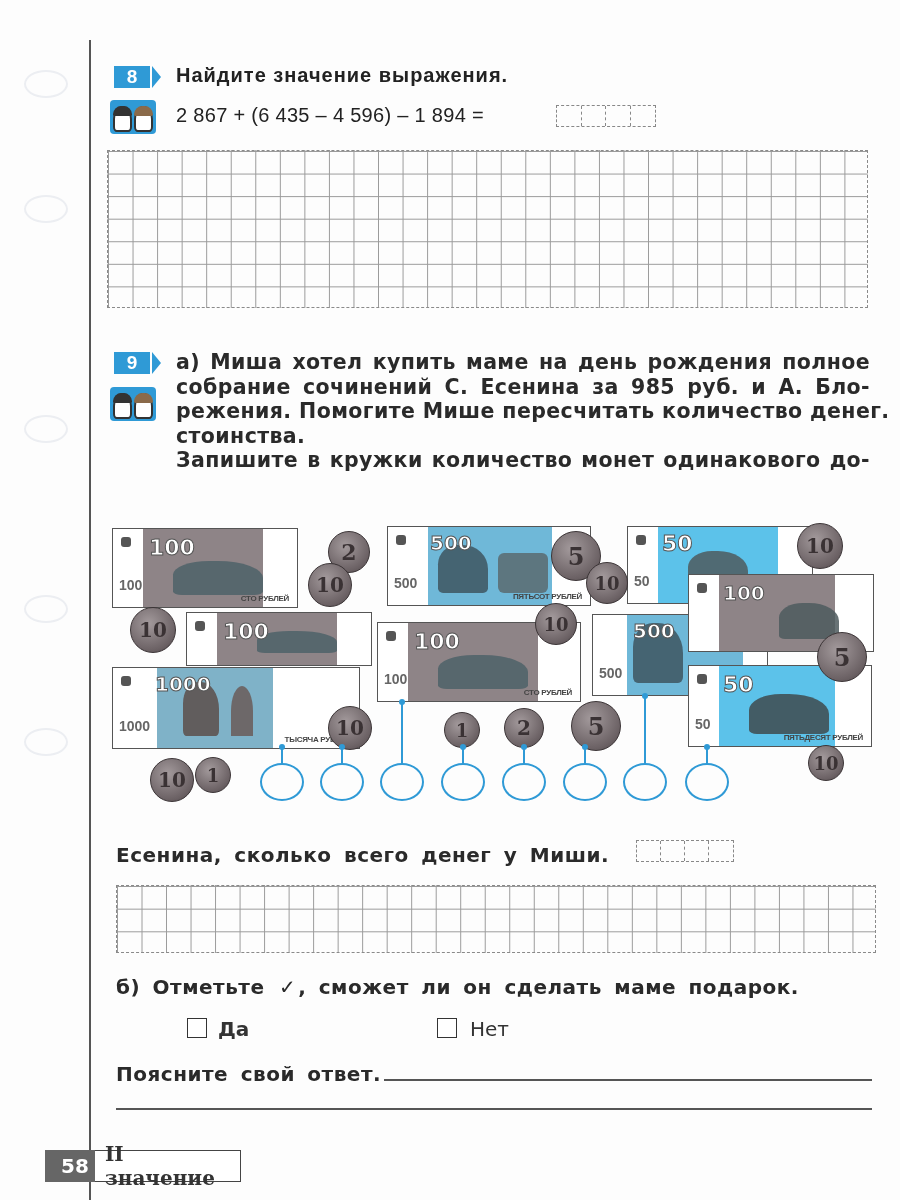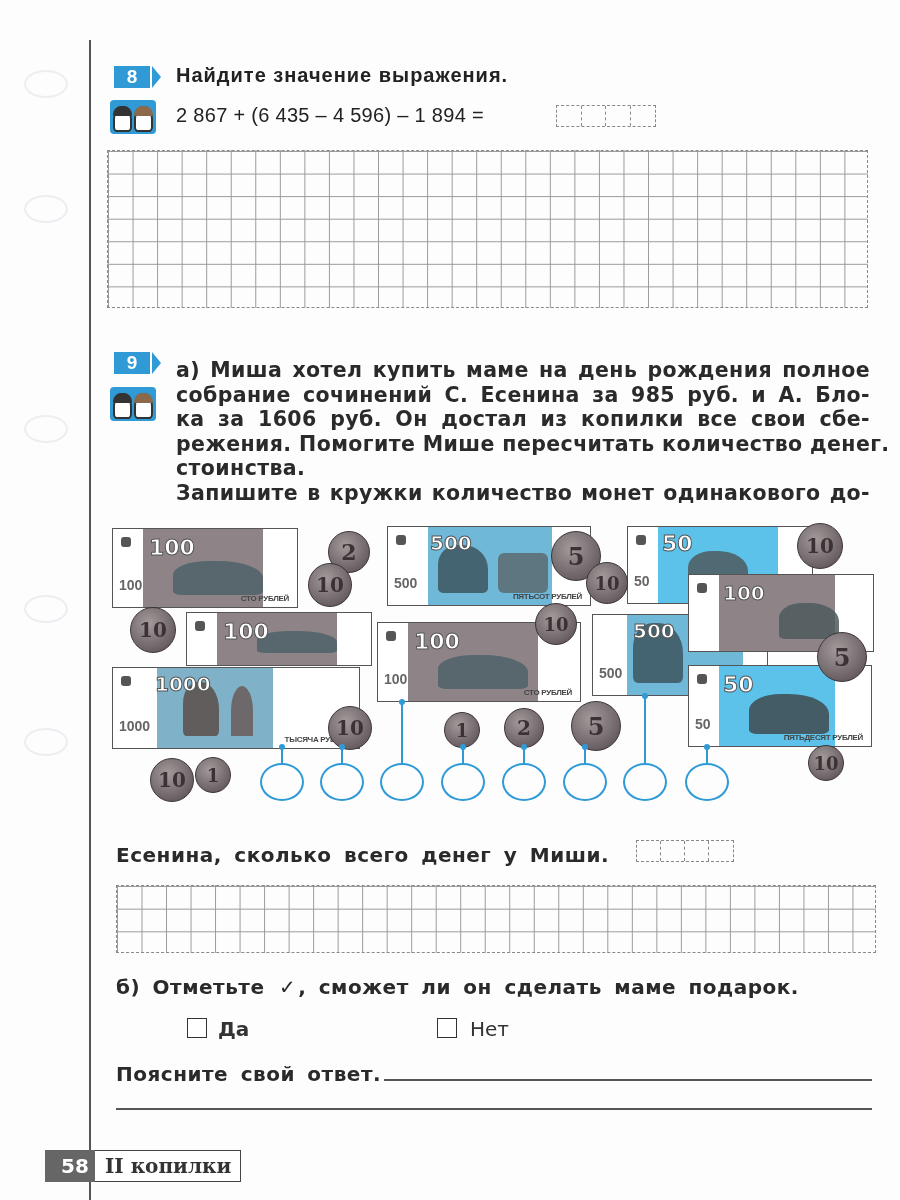--- a/index.html
+++ b/index.html
@@ -18,21 +18,21 @@
   .heading { font-size: 20px; font-weight: bold; letter-spacing: 1px; color: #222; }
   .expr { font-size: 20px; color: #222; letter-spacing: 0.3px; }
   .answer-box { display: flex; border: 1px dashed #888; height: 22px; }
   .answer-box span { width: 25px; height: 100%; border-right: 1px dashed #888; }
   .answer-box span:last-child { border-right: none; }
   .grid { border: 1px dashed #8a8a8a;
     background-image:
       linear-gradient(to right, #9a9a9a 1px, transparent 1px),
       linear-gradient(to bottom, #9a9a9a 1px, transparent 1px);
   }
-  .task9 { font-size: 20.5px; line-height: 24.5px; font-family: "DejaVu Sans", sans-serif; font-weight: bold; color: #2a2a2a; text-align: justify; letter-spacing: 0.4px; margin-top: 8px; }
+  .task9 { font-size: 20.5px; line-height: 24.5px; font-family: "DejaVu Sans", sans-serif; font-weight: bold; color: #2a2a2a; text-align: justify; letter-spacing: 0.4px; }
   .task9 .line { display: block; text-align-last: justify; white-space: nowrap; }
   .task9 .line.last { text-align-last: left; }
   .note { border: 1px solid #555; overflow: hidden; padding-left: 40px; }
   .note .band { position: absolute; top: 0; bottom: 0; }
   .note .value { position: absolute; font-family: "DejaVu Sans", sans-serif; font-weight: bold; color: #fff; -webkit-text-stroke: 1px #555; }
   .note .emblem { position: absolute; left: 8px; top: 8px; width: 10px; height: 10px; background: #555; border-radius: 3px; }
   .note .small-val { position: absolute; left: 6px; bottom: 14px; font-size: 14px; font-weight: bold; color: #666; }
   .note .scene { position: absolute; bottom: 12px; border-radius: 40% 50% 10% 10%; opacity: 0.85; }
   .note .script { position: absolute; bottom: 4px; right: 8px; font-size: 8px; font-weight: bold; color: #444; letter-spacing: -0.3px; }
   .coin { border-radius: 50%; background: radial-gradient(circle at 40% 35%, #a39a9c, #6b6164 70%, #4a4244); border: 1px solid #3b3436; display: flex; align-items: center; justify-content: center; color: #3a3234; font-family: "DejaVu Serif", serif; font-weight: bold; }
@@ -78,21 +78,20 @@
   <div class="num">9</div>
   <div class="chev"></div>
 </div>
 <div class="abs kids" style="left:110px;top:387px;">
   <div class="kid"></div>
   <div class="kid girl"></div>
 </div>
 <div class="abs task9" style="left:176px;top:350px;width:694px;">
   <span class="line">а) Миша хотел купить маме на день рождения полное</span>
   <span class="line">собрание сочинений С. Есенина за 985 руб. и А. Бло-</span>
-  <span class="line">ка за 1606 руб. Он достал из копилки все свои сбе-</span>
   <span class="line">режения. Помогите Мише пересчитать количество денег.</span>
   <span class="line last">стоинства.</span>
   <span class="line">Запишите в кружки количество монет одинакового до-</span>
 </div>
 
 <div class="abs" style="left:0;top:0;width:900px;height:1200px;pointer-events:none;">
 
   <div class="abs note" style="left:112px;top:528px;width:186px;height:80px;background:#fff;">
     <div class="band" style="left:30px;width:120px;background:#8e8487;"></div>
     <div class="scene" style="left:60px;width:90px;height:34px;background:#4e6268;"></div>
@@ -235,13 +234,13 @@
 <div class="abs chk" style="left:187px;top:1018px;"></div>
 <div class="abs chk-label" style="left:218px;top:1017px;font-weight:bold;">Да</div>
 <div class="abs chk" style="left:437px;top:1018px;"></div>
 <div class="abs chk-label" style="left:470px;top:1017px;">Нет</div>
 
 <div class="abs sentence" style="left:116px;top:1062px;">Поясните свой ответ.</div>
 <div class="abs uline" style="left:384px;top:1079px;width:488px;"></div>
 <div class="abs uline" style="left:116px;top:1108px;width:756px;"></div>
 
 <div class="abs footer-num" style="left:45px;top:1150px;width:60px;height:32px;">58</div>
-<div class="abs footer-label" style="left:95px;top:1150px;width:146px;height:32px;">II копилки</div>
+<div class="abs footer-label" style="left:95px;top:1150px;width:146px;height:32px;">II значение</div>
 
 </body></html>

